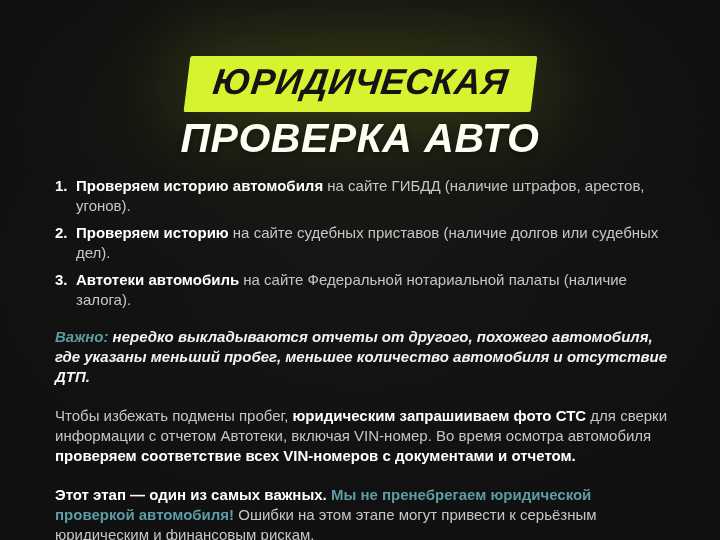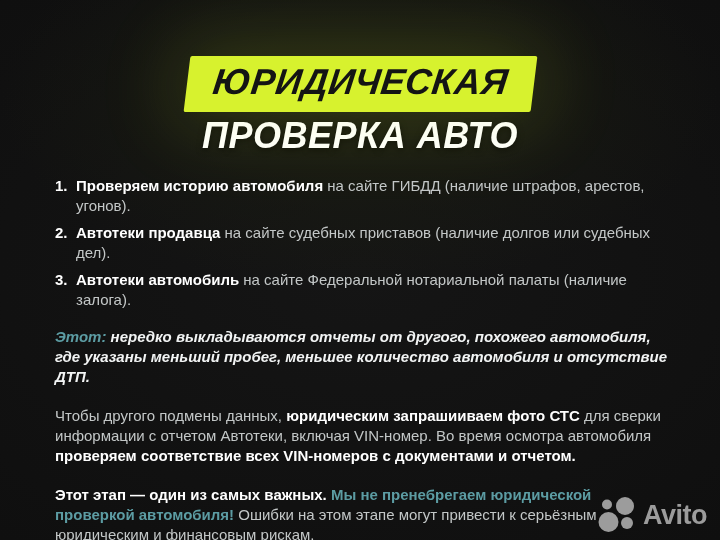--- a/index.html
+++ b/index.html
@@ -29,21 +29,21 @@
   .badge-text {
     display: inline-block;
     font-size: 36px;
     font-weight: 800;
     font-style: italic;
     letter-spacing: 0.5px;
     color: #141414;
   }
   .subtitle {
     margin-top: 3px;
-    font-size: 36px;
+    font-size: 41px;
     font-weight: 800;
     font-style: italic;
     letter-spacing: 0.5px;
     color: #ffffff;
     text-shadow: 0 2px 6px rgba(0,0,0,0.6);
   }
   
   .content {
     position: absolute;
     top: 176px; left: 55px; right: 50px;
@@ -94,45 +94,36 @@
 
   <div class="content">
 
     <div class="checklist">
       <div class="check-item">
         <span class="num">1.</span>
         <span class="item-text"><b>Проверяем историю автомобиля</b><span> на сайте ГИБДД (наличие штрафов, арестов, угонов).</span></span>
       </div>
       <div class="check-item">
         <span class="num">2.</span>
-        <span class="item-text"><b>Автотеки продавца</b><span> на сайте судебных приставов (наличие долгов или судебных дел).</span></span>
+        <span class="item-text"><b>Проверяем историю</b><span> на сайте судебных приставов (наличие долгов или судебных дел).</span></span>
       </div>
       <div class="check-item">
         <span class="num">3.</span>
         <span class="item-text"><b>Автотеки автомобиль</b><span> на сайте Федеральной нотариальной палаты (наличие залога).</span></span>
       </div>
     </div>
 
     <div class="note">
-      <span class="lead teal" style="color: rgb(92, 156, 163);">Этот:</span><span> нередко выкладываются отчеты от другого, похожего автомобиля, где указаны меньший пробег, меньшее количество автомобиля и отсутствие ДТП.</span>
+      <span class="lead teal" style="color: rgb(92, 156, 163);">Важно:</span><span> нередко выкладываются отчеты от другого, похожего автомобиля, где указаны меньший пробег, меньшее количество автомобиля и отсутствие ДТП.</span>
     </div>
 
     <div class="para">
-      <span>Чтобы другого подмены данных, </span><b>юридическим запрашииваем фото СТС</b><span> для сверки информации с отчетом Автотеки, включая VIN-номер. Во время осмотра автомобиля </span><b>проверяем соответствие всех VIN-номеров с документами и отчетом.</b>
+      <span>Чтобы избежать подмены пробег, </span><b>юридическим запрашииваем фото СТС</b><span> для сверки информации с отчетом Автотеки, включая VIN-номер. Во время осмотра автомобиля </span><b>проверяем соответствие всех VIN-номеров с документами и отчетом.</b>
     </div>
 
     <div class="para">
       <b>Этот этап — один из самых важных.</b><span class="teal-bold teal" style="color: rgb(92, 156, 163);"> Мы не пренебрегаем юридической проверкой автомобиля!</span><span> Ошибки на этом этапе могут привести к серьёзным юридическим и финансовым рискам.</span>
     </div>
 
   </div>
 
-  <div class="brand">
-    <svg width="44" height="40" viewBox="0 0 44 40">
-      <circle class="dot" cx="11" cy="9.5" r="5" fill="#9c9c9c"></circle>
-      <circle class="dot" cx="29" cy="11" r="9" fill="#9c9c9c"></circle>
-      <circle class="dot" cx="12.5" cy="27" r="10" fill="#9c9c9c"></circle>
-      <circle class="dot" cx="31" cy="28" r="6" fill="#9c9c9c"></circle>
-    </svg>
-    <span class="brand-name">Avito</span>
-  </div>
 
 </div>
 
 </body></html>

